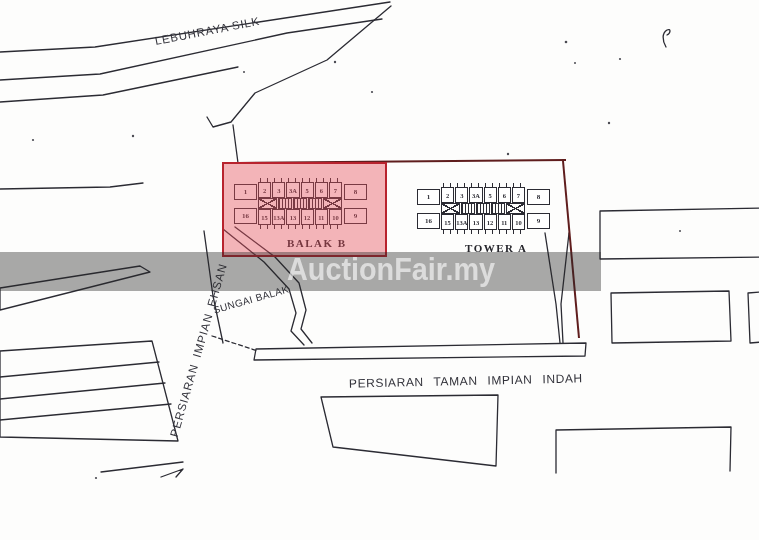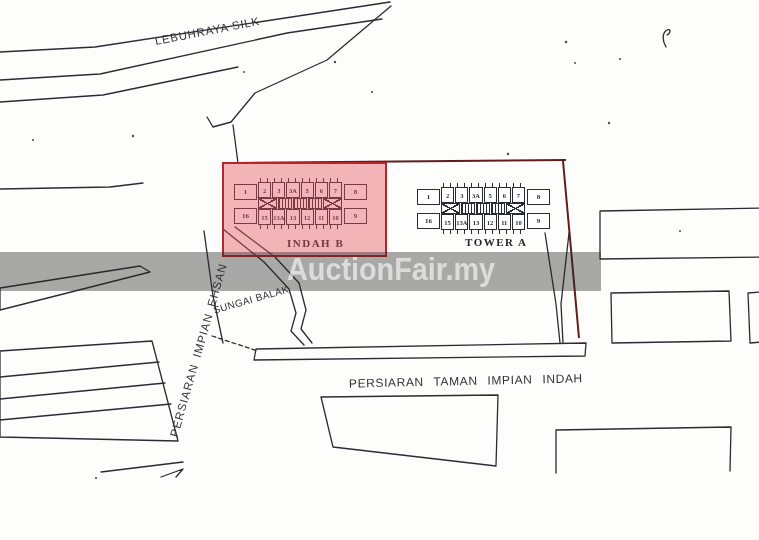--- a/index.html
+++ b/index.html
@@ -159,22 +159,22 @@
         <div class="t-cell">12</div>
         <div class="t-cell">11</div>
         <div class="t-cell">10</div>
       </div>
       <div class="t-end" style="left:0;top:6px;">1</div>
       <div class="t-end" style="left:0;top:30px;">16</div>
       <div class="t-end" style="left:110px;top:6px;">8</div>
       <div class="t-end" style="left:110px;top:30px;">9</div>
     </div>
 
-  <div class="tower-label" style="left:287px;top:237px;">INDAH B</div>
-  <div class="tower-label" style="left:465px;top:236px;">TOWER A</div>
+  <div class="tower-label" style="left:287px;top:237px;">BALAK B</div>
+  <div class="tower-label" style="left:465px;top:242px;">TOWER A</div>
 
   <div id="highlight-box" style="background: rgba(228, 78, 90, 0.42); border: 2.5px solid rgb(184, 35, 46);"></div>
 
   <span class="lbl road-lbl" style="left:154px;top:25px;transform:rotate(-11deg);">LEBUHRAYA SILK</span>
   <span class="lbl" style="left:212px;top:294px;font-size:10px;letter-spacing:.4px;transform:rotate(-16deg);">SUNGAI BALAK</span>
   <span class="lbl road-lbl" style="left:86px;top:344px;width:225px;text-align:center;letter-spacing:1px;word-spacing:3px;transform:rotate(-74deg);">PERSIARAN IMPIAN EHSAN</span>
   <span class="lbl" style="left:349px;top:374px;font-size:12px;letter-spacing:.6px;word-spacing:6px;transform:rotate(-1.3deg);">PERSIARAN TAMAN IMPIAN INDAH</span>
 
   <div id="wm-band" style="background: rgba(40, 40, 40, 0.4);"></div>
   <div id="wm-text" style="color: rgba(255, 255, 255, 0.6);">AuctionFair.my</div>

